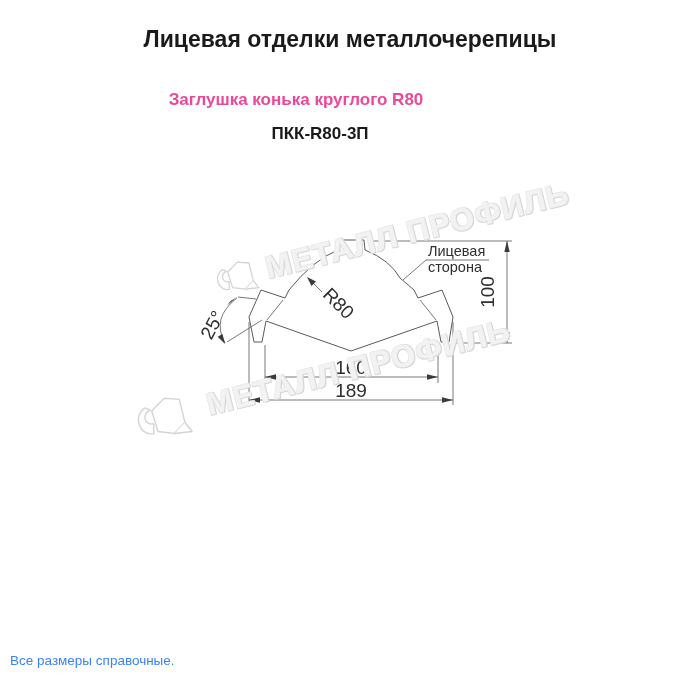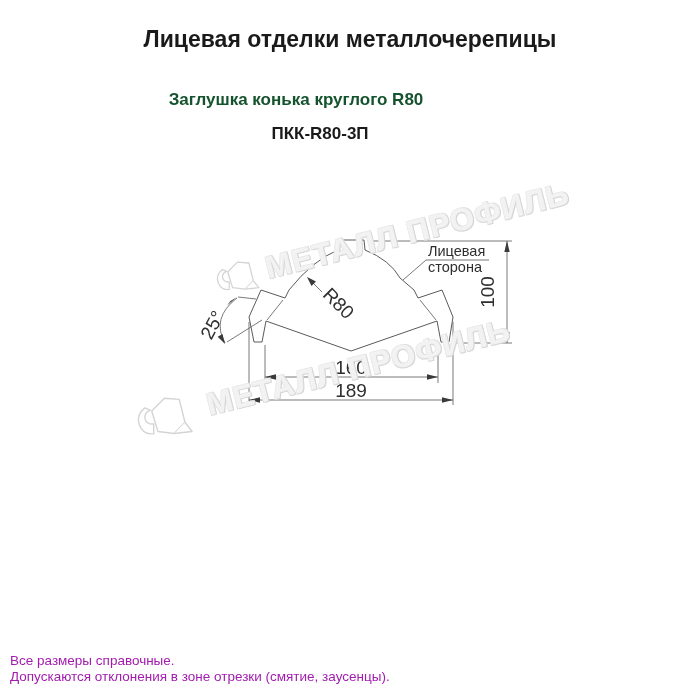--- a/index.html
+++ b/index.html
@@ -6,21 +6,21 @@
   body{
     width:700px;height:700px;position:relative;background:#ffffff;
     font-family:"Liberation Sans", sans-serif;color:#1b1b1b;overflow:hidden;
   }
   .page-title{
     position:absolute;left:0;top:26px;width:700px;text-align:center;
     font-size:23px;font-weight:700;color:#1a1a1a;
   }
   .subtitle{
     position:absolute;left:0;top:90px;width:592px;text-align:center;
-    font-size:17px;font-weight:700;color:#14532d;
+    font-size:17px;font-weight:700;color:#ec4899;
   }
   .product-code{
     position:absolute;left:0;top:124px;width:640px;text-align:center;
     font-size:17px;font-weight:700;color:#1a1a1a;
   }
   .drawing-svg{position:absolute;left:0;top:0;z-index:2;}
   .dim-text{font-size:19px;fill:#2e2e2e;}
   .label-text{font-size:14.5px;fill:#2e2e2e;}
   .outline{stroke:#5a5a5a;fill:none;stroke-width:1;stroke-linejoin:round;stroke-linecap:round;}
   .thin{stroke:#6a6a6a;fill:none;stroke-width:0.9;}
@@ -31,21 +31,21 @@
     white-space:nowrap;
   }
   .watermark .wm-text{
     font-size:31px;font-weight:700;letter-spacing:1px;
     color:rgba(244,244,244,0.92);
     text-shadow:1px 1px 0 #d6d6d6,-1px -1px 0 #ececec,1px -1px 0 #dedede,-1px 1px 0 #dedede;
   }
   .wm-top{left:214px;top:262px;}
   .wm-bottom{left:126px;top:400px;}
   .footer{
-    position:absolute;left:10px;top:653px;font-size:13.5px;color:#a21caf;line-height:16px;
+    position:absolute;left:10px;top:653px;font-size:13.5px;color:#3b82f6;line-height:16px;
   }
 </style>
 </head>
 <body>
 
 <div class="page-title">Лицевая отделки металлочерепицы</div>
 <div class="subtitle">Заглушка конька круглого R80</div>
 <div class="product-code">ПКК-R80-3П</div>
 
 <div class="watermark wm-top">
@@ -126,14 +126,13 @@
 
   <g>
     <path class="thin" d="M489,260 L426,260 L403,280"></path>
     <text class="label-text" x="428" y="256">Лицевая</text>
     <text class="label-text" x="428" y="272">сторона</text>
   </g>
 </svg>
 
 <div class="footer">
   <div>Все размеры справочные.</div>
-  <div>Допускаются отклонения в зоне отрезки (смятие, заусенцы).</div>
 </div>
 
 </body></html>

